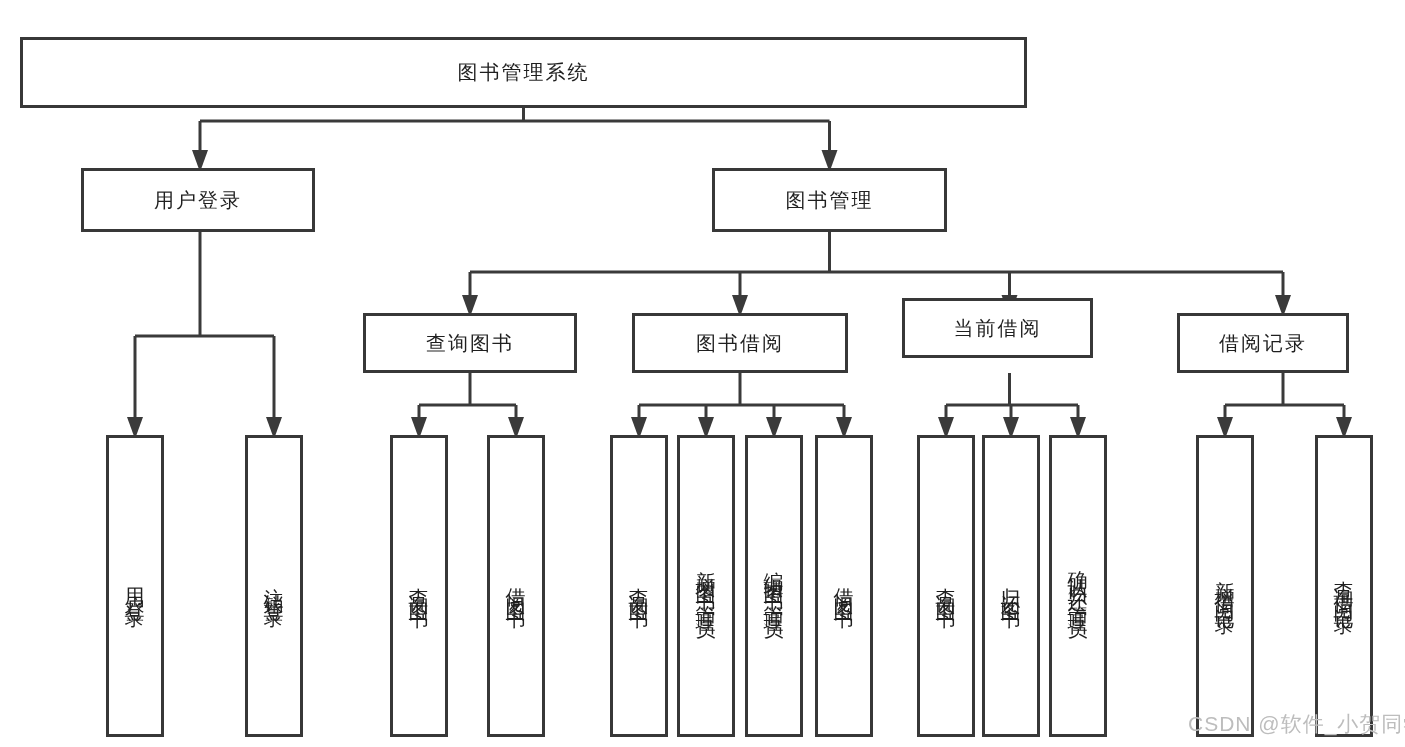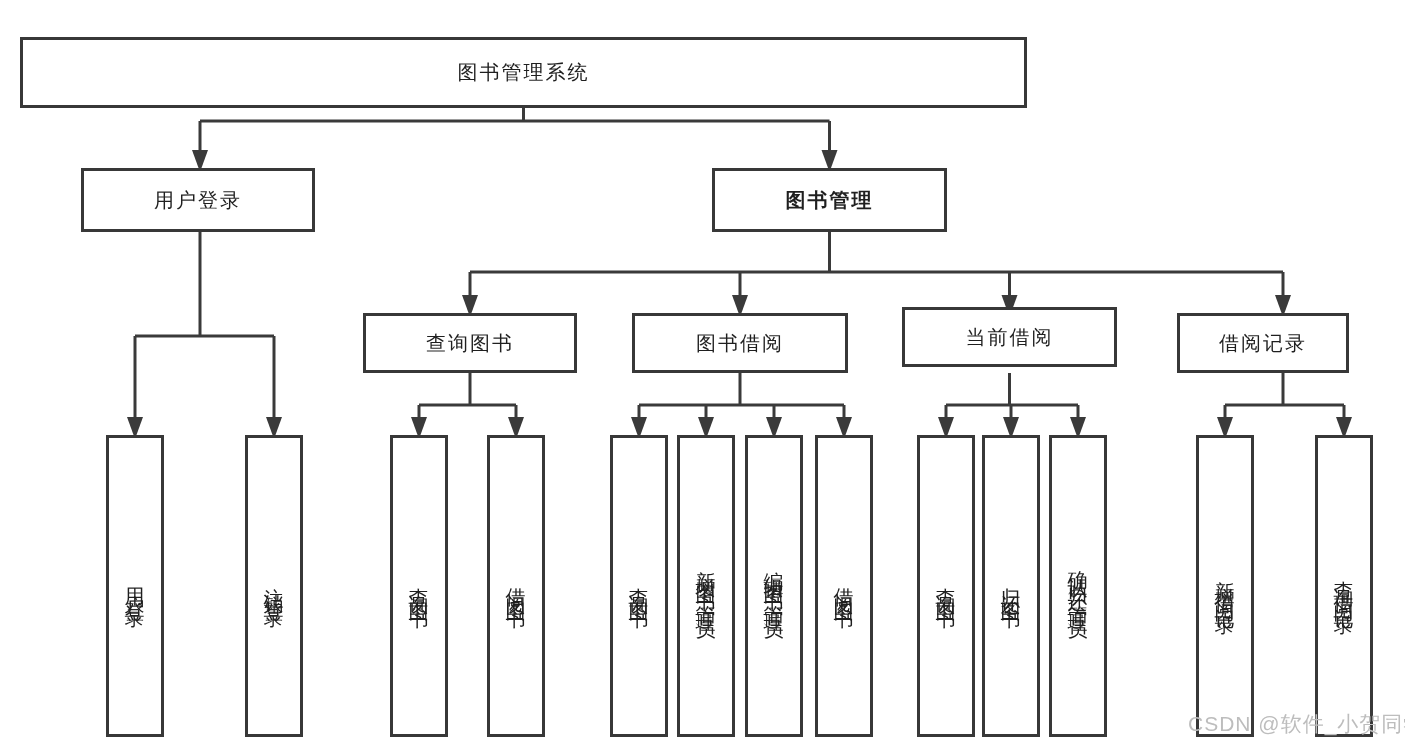--- a/index.html
+++ b/index.html
@@ -115,31 +115,31 @@
     </g>
   </svg>
 
   <div class="node" style="left:20px;top:13px;width:1007px;height:71px;margin-top:24px;">
     <span>图书管理系统</span>
   </div>
 
   <div class="node" style="left:81px;top:168px;width:234px;height:64px;">
     <span>用户登录</span>
   </div>
-  <div class="node" style="left:712px;top:168px;width:235px;height:64px;font-weight:bold;">
+  <div class="node" style="left:712px;top:168px;width:235px;height:64px;">
     <span>图书管理</span>
   </div>
 
   <div class="node" style="left:363px;top:313px;width:214px;height:60px;">
     <span>查询图书</span>
   </div>
   <div class="node" style="left:632px;top:313px;width:216px;height:60px;">
     <span>图书借阅</span>
   </div>
-  <div class="node" style="left:902px;top:307px;width:215px;height:60px;">
+  <div class="node" style="left:902px;top:298px;width:191px;height:60px;">
     <span>当前借阅</span>
   </div>
   <div class="node" style="left:1177px;top:313px;width:172px;height:60px;">
     <span>借阅记录</span>
   </div>
 
   <div class="node leaf" style="left:106px;top:435px;width:58px;height:302px;">
     <span>用户登录</span>
   </div>
   <div class="node leaf" style="left:245px;top:435px;width:58px;height:302px;">

